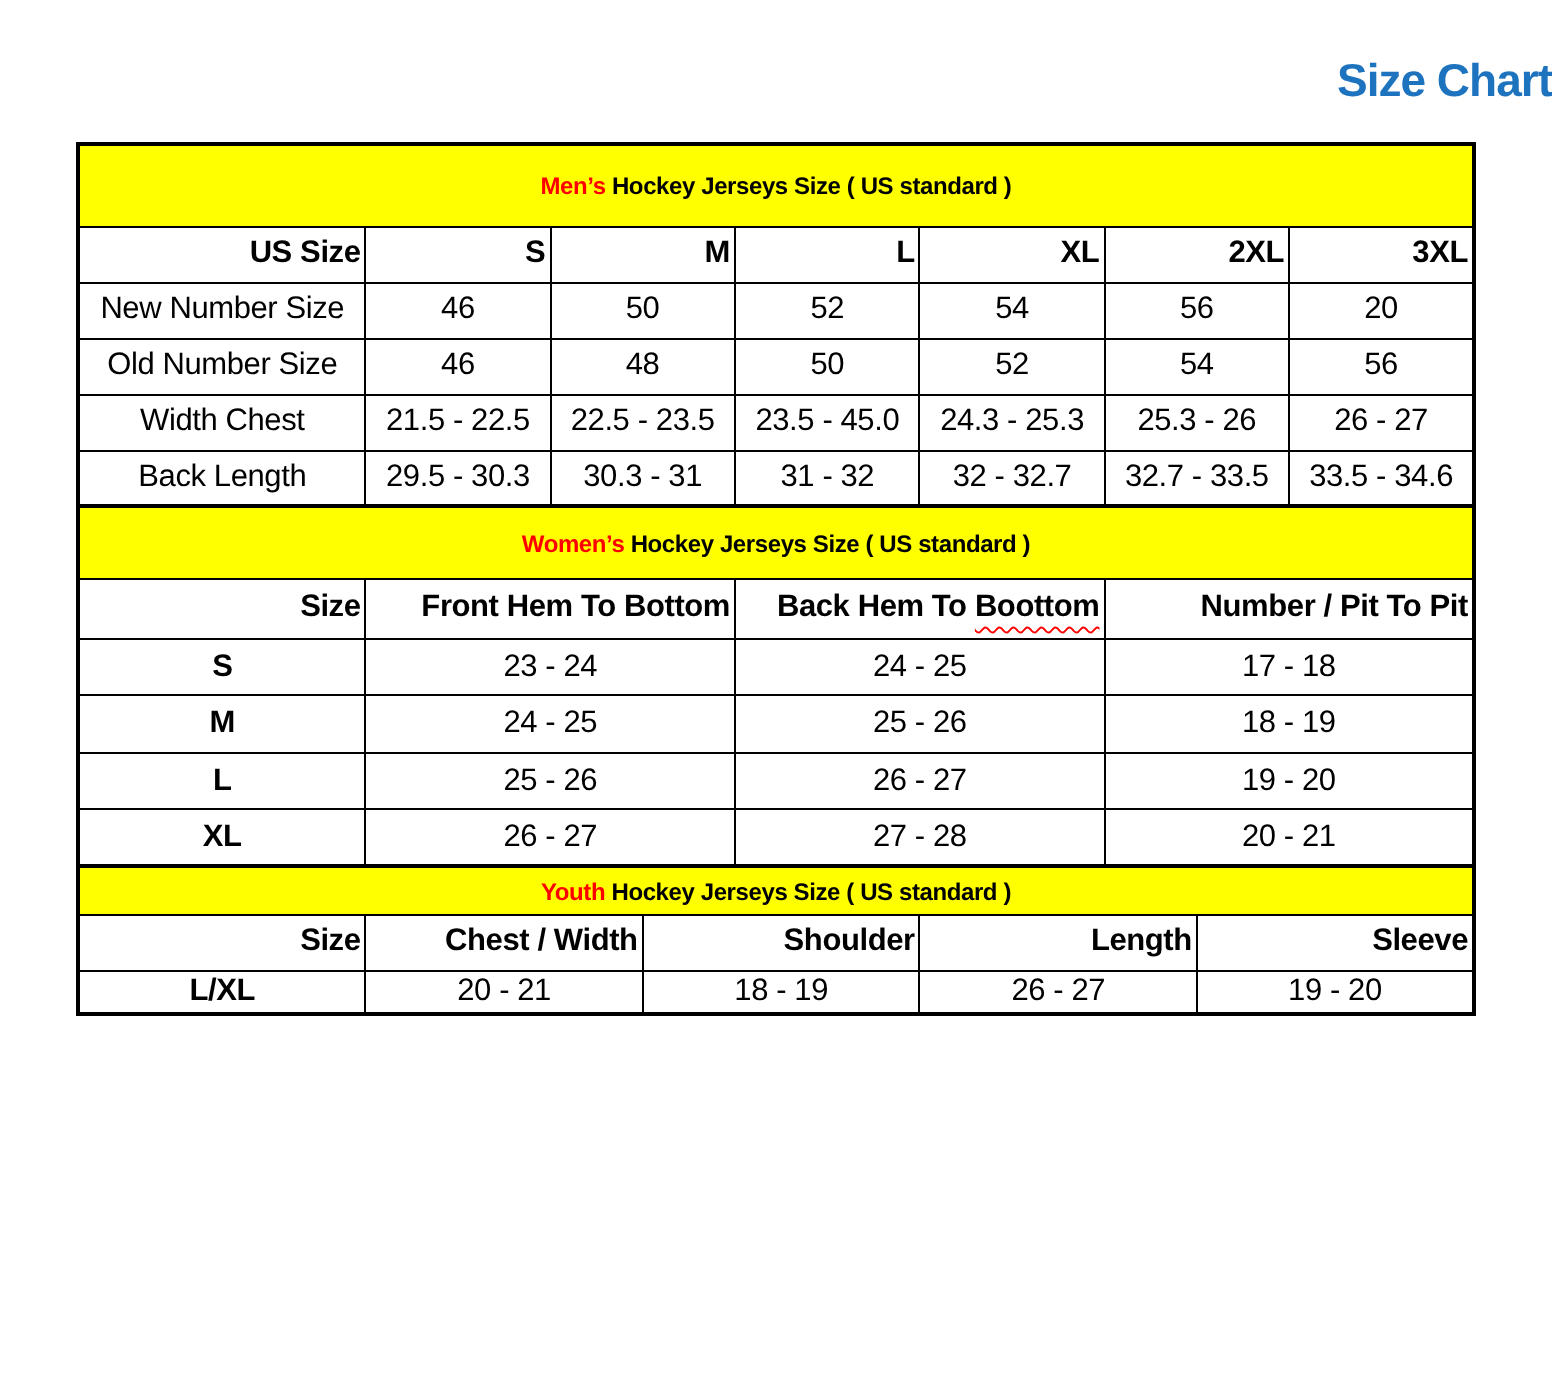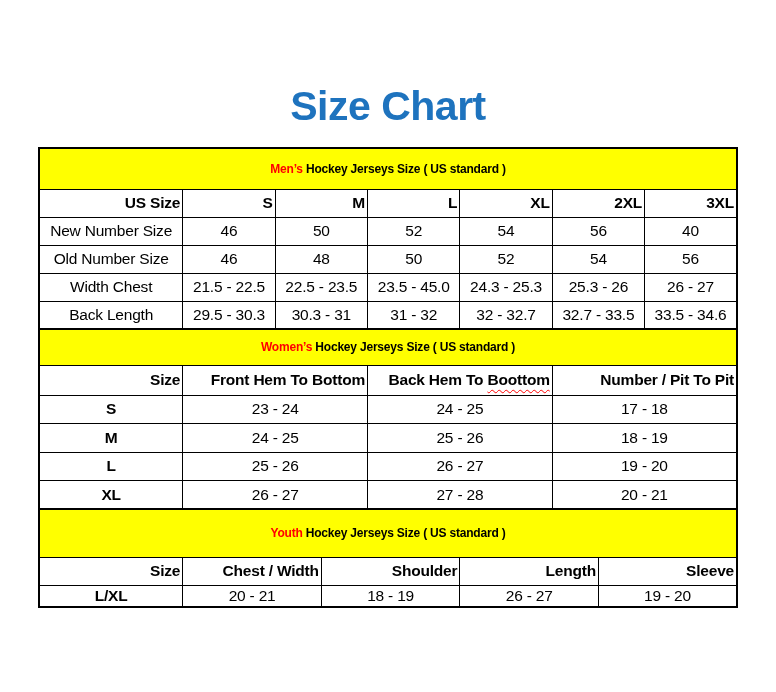--- a/index.html
+++ b/index.html
@@ -11,22 +11,22 @@
   }
   *{box-sizing:border-box;}
   html,body{margin:0;padding:0;}
   body{
     width:776px;height:692px;background:#ffffff;overflow:hidden;
     font-family:"Liberation Sans","DejaVu Sans",sans-serif;
     color:var(--text_black);
   }
   .page{width:776px;height:692px;position:relative;}
   .title{
-    padding-top:84px;text-align:center;
-    font-size:41px;font-weight:bold;color:var(--title_blue);
+    padding-top:28px;text-align:right;
+    font-size:23px;font-weight:bold;color:var(--title_blue);
     letter-spacing:-0.5px;line-height:1.1;
   }
   .tables{margin-top:18px;}
   table{
     width:700px;margin:0 auto;border-collapse:collapse;table-layout:fixed;
     border:2px solid var(--line_black);
     font-size:15.5px;letter-spacing:-0.2px;
   }
   table + table{margin-top:-2px;}
   td,th{
@@ -42,21 +42,21 @@
   }
   .banner-accent{color:var(--accent_red);}
   td.row-label-bold{font-weight:bold;}
   
   .mens tr{height:28px;}
   .mens tr.banner{height:41px;}
   .womens tr{height:28.5px;}
   .womens tr.banner{height:36px;padding-left:29px;}
   .womens tr.head{height:30px;}
   .youth tr{height:28px;}
-  .youth tr.banner{height:48px;}
+  .youth tr.banner{height:24px;}
   .youth tr.last{height:18px;}
   
   .squiggle{
     text-decoration:underline;
     text-decoration-style:wavy;
     text-decoration-color:var(--accent_red);
     text-decoration-thickness:1px;
     text-underline-offset:4px;
   }
 </style>
@@ -94,21 +94,21 @@
           <th>2XL</th>
           <th>3XL</th>
         </tr>
         <tr>
           <td class="row-label">New Number Size</td>
           <td>46</td>
           <td>50</td>
           <td>52</td>
           <td>54</td>
           <td>56</td>
-          <td>40</td>
+          <td>20</td>
         </tr>
         <tr>
           <td class="row-label">Old Number Size</td>
           <td>46</td>
           <td>48</td>
           <td>50</td>
           <td>52</td>
           <td>54</td>
           <td>56</td>
         </tr>

